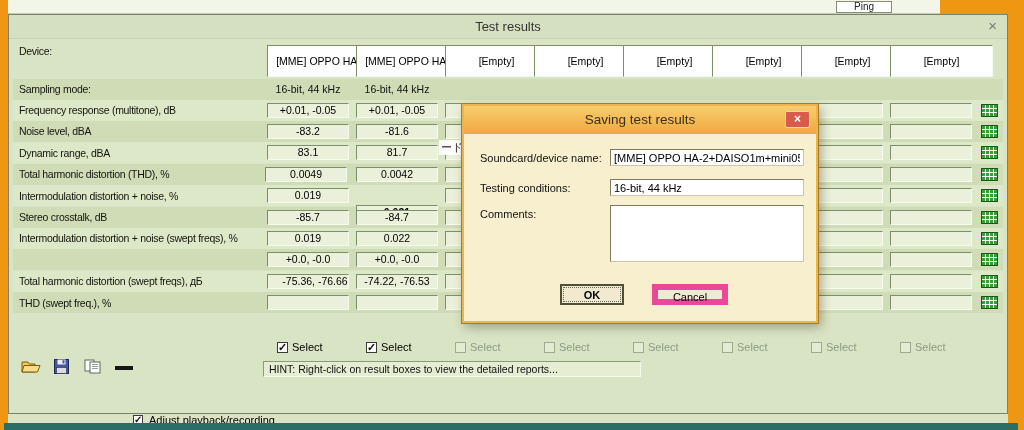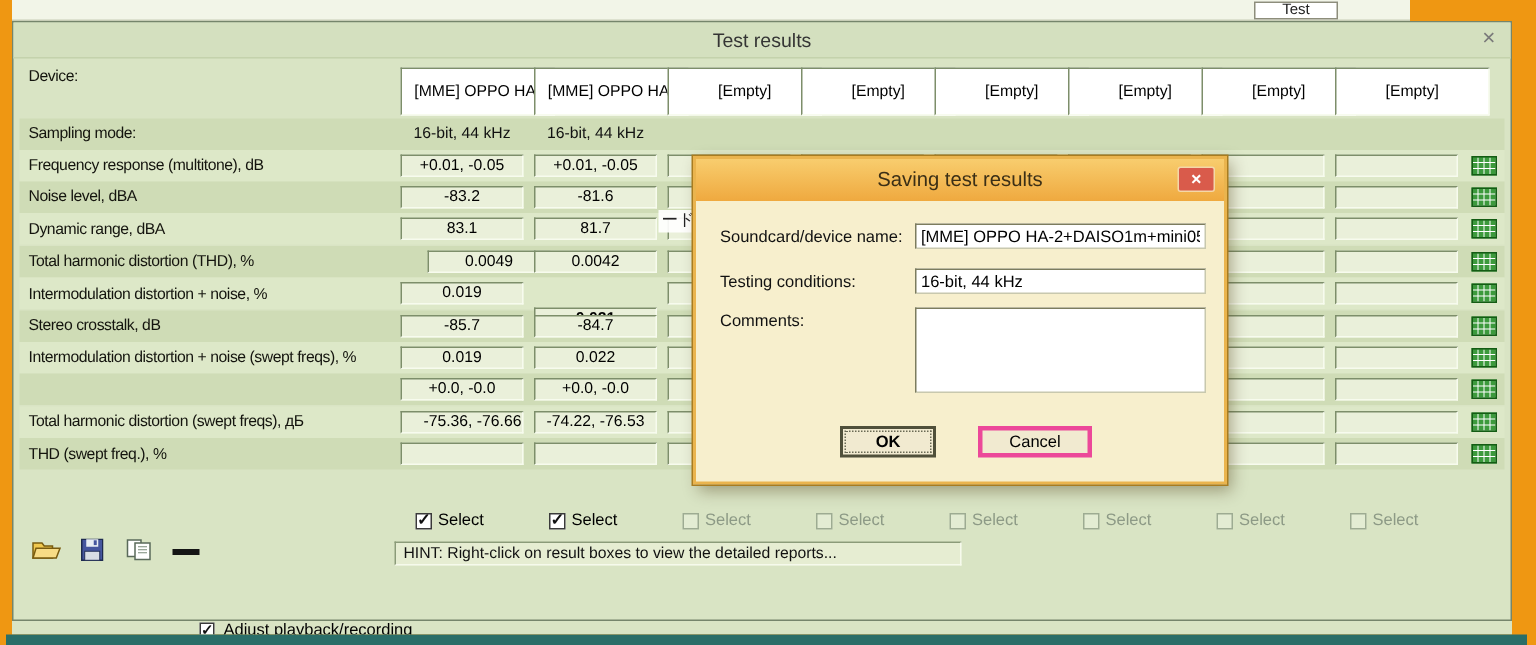--- a/index.html
+++ b/index.html
@@ -62,32 +62,32 @@
     border-radius:2px;color:#fff;font-size:12px;font-weight:bold;line-height:14px;text-align:center;cursor:default;}
   .dlg-body{position:relative;width:100%;height:189px;}
   .dlg-label{position:absolute;left:16px;font-size:11px;color:#111;line-height:14px;}
   .dlg-input{position:absolute;left:146px;width:194px;height:17px;background:#fff;
     border:1px solid;border-color:#7c7c5e #c8c8ae #c8c8ae #7c7c5e;
     font-family:"Liberation Sans",sans-serif;font-size:11px;padding:1px 3px;color:#000;}
   .dlg-textarea{position:absolute;left:146px;top:71px;width:194px;height:57px;background:#fff;resize:none;
     border:1px solid;border-color:#7c7c5e #c8c8ae #c8c8ae #7c7c5e;
     font-family:"Liberation Sans",sans-serif;font-size:11px;padding:2px 3px;color:#000;}
   .dlg-btn{position:absolute;top:150px;height:21px;background:#f1ead0;font-family:"Liberation Sans",sans-serif;
-    font-size:11px;color:#000;border:3px solid #ec4899;cursor:default;}
+    font-size:11px;color:#000;border:6px solid #ec4899;cursor:default;}
   .btn-ok{left:96px;width:64px;border:2px solid #50503a;font-weight:bold;position:absolute;}
   .btn-ok::after{content:"";position:absolute;inset:1px;border:1px dotted #6a6a55;}
   .btn-cancel{left:188px;width:76px;}
 </style>
 </head>
 <body>
 
 <div class="screen">
 
   <div class="top-strip">
-    <div class="ping-box">Test</div>
+    <div class="ping-box">Ping</div>
   </div>
 
   <div class="main-window">
     <div class="titlebar">
       <span class="title">Test results</span>
       <span class="close">×</span>
     </div>
 
     <div class="grid-layer" id="gridLayer">
         <div class="stripe dark" style="top: 63.5px;"></div>
@@ -110,21 +110,21 @@
         <div class="row-label" style="top: 173.6px;">Intermodulation distortion + noise, %</div>
         <div class="row-label" style="top: 195px;">Stereo crosstalk, dB</div>
         <div class="row-label" style="top: 216.4px;">Intermodulation distortion + noise (swept freqs), %</div>
         <div class="row-label" style="top: 259.2px;">Total harmonic distortion (swept freqs), дБ</div>
         <div class="row-label" style="top: 280.6px;">THD (swept freq.), %</div>
         <div class="device-box" style="left: 258px;">[MME] OPPO HA-</div>
         <div class="sampling" style="left: 258px;">16-bit, 44 kHz</div>
         <div class="value-box" style="left: 258px; top: 87.5px;">+0.01, -0.05</div>
         <div class="value-box" style="left: 258px; top: 108.9px;">-83.2</div>
         <div class="value-box" style="left: 258px; top: 130.3px;">83.1</div>
-        <div class="value-box" style="left: 256px; top: 151.7px; margin-left: 20px;">0.0049</div>
+        <div class="value-box" style="left: 256px; top: 151.7px;">0.0049</div>
         <div class="value-box" style="left: 258px; top: 173.1px;">0.019</div>
         <div class="value-box" style="left: 258px; top: 194.5px;">-85.7</div>
         <div class="value-box" style="left: 258px; top: 215.9px;">0.019</div>
         <div class="value-box" style="left: 258px; top: 237.3px;">+0.0, -0.0</div>
         <div class="value-box" style="left: 258px; top: 258.7px; padding-left: 14px;">-75.36, -76.66</div>
         <div class="value-box" style="left: 258px; top: 280.1px;"></div>
         <div class="sel-box" style="left: 268px; position: absolute;">
           <span class="check">✓</span>
         </div>
         <div class="sel-label" style="left: 283px;">Select</div>

